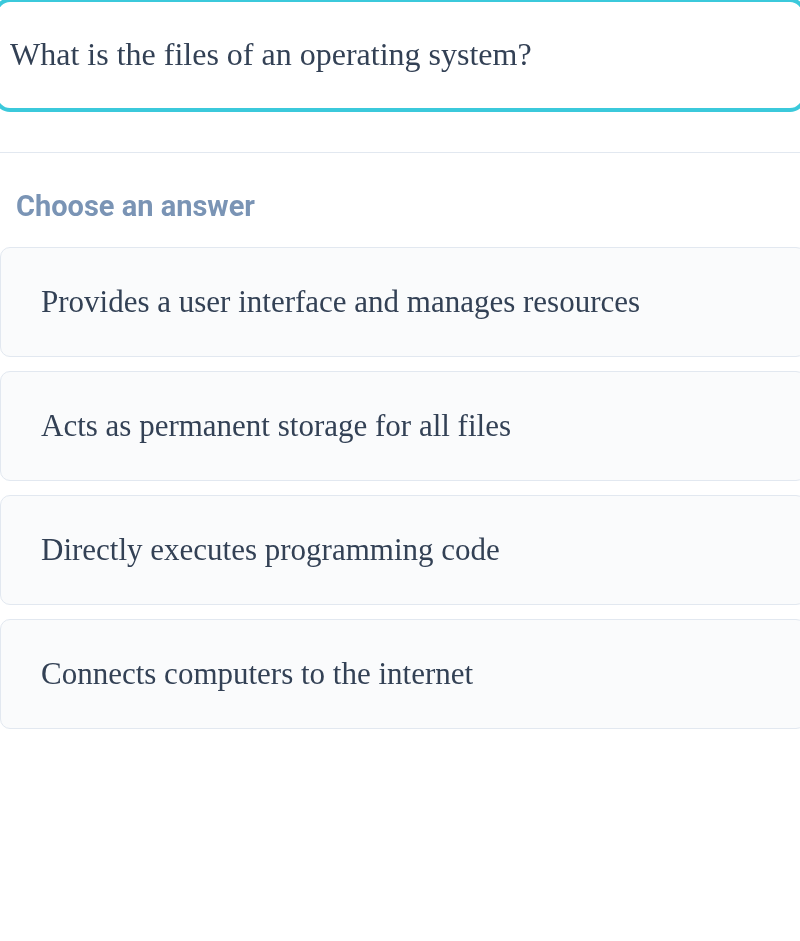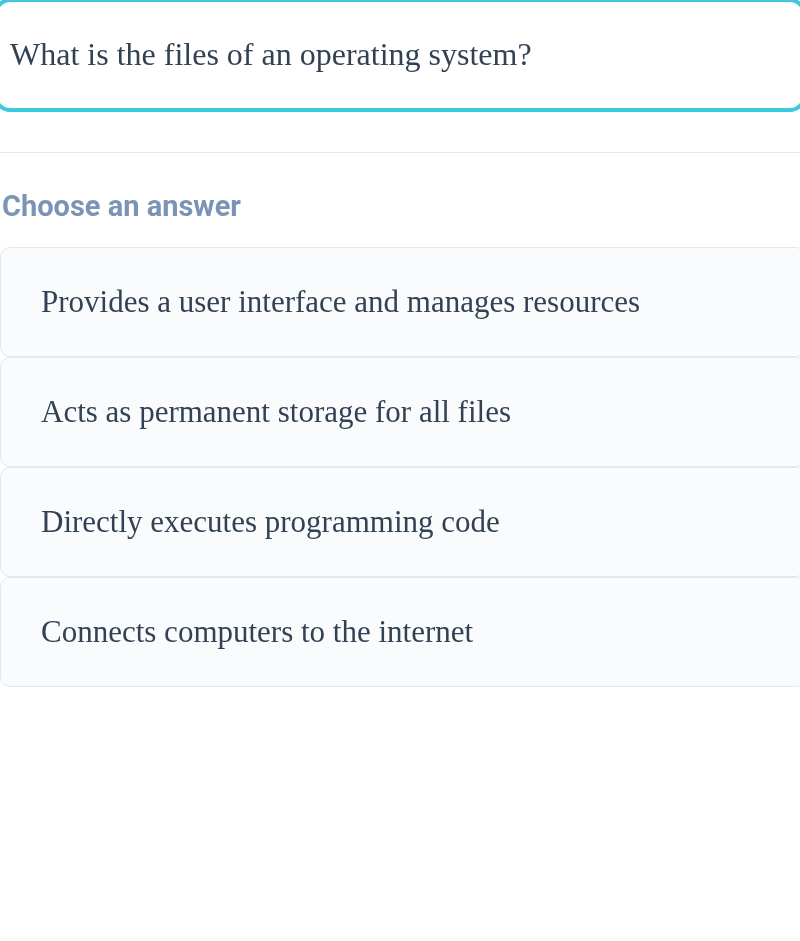--- a/index.html
+++ b/index.html
@@ -32,25 +32,26 @@
       border: none;
       border-top: 1px solid #e2e8f0;
       margin-bottom: 36px;
     }
     .choose-heading {
       font-family: -apple-system, BlinkMacSystemFont, 'Segoe UI', Roboto, Helvetica, Arial, sans-serif;
       font-size: 29px;
       font-weight: 700;
       color: #7a94b5;
       margin-bottom: 24px;
-      padding-left: 2px;
+      padding-left: 16px;
     }
     .answers {
       display: flex;
       flex-direction: column;
+      gap: 14px;
     }
     .answer-option {
       background: #fafbfc;
       border: 1px solid #e2e8f0;
       border-radius: 10px;
       padding: 30px 20px 30px 40px;
       font-size: 31px;
       color: #334155;
       font-family: Georgia, 'Times New Roman', serif;
       text-align: left;

